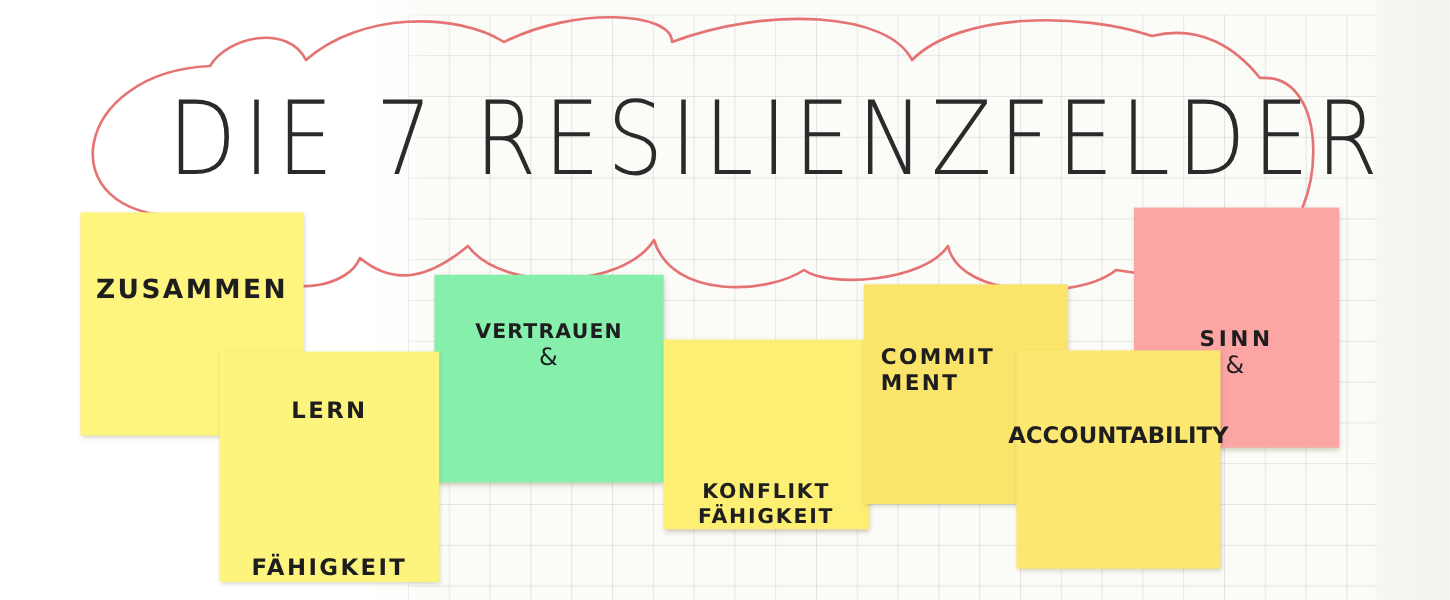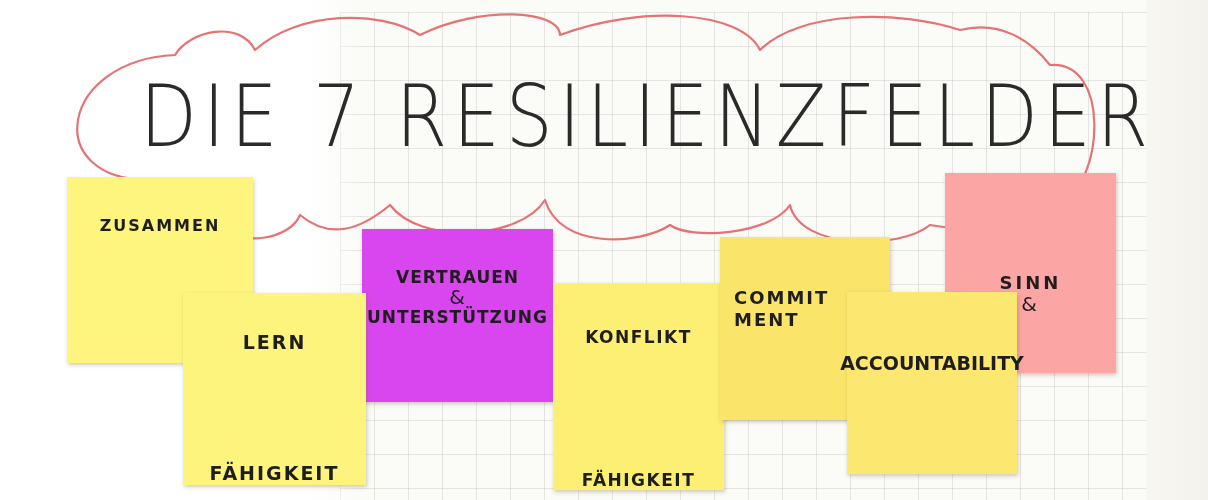--- a/index.html
+++ b/index.html
@@ -44,24 +44,24 @@
       background: #fdf07a;
       box-shadow: 1px 2px 4px rgba(120,110,60,0.35);
       display: flex; flex-direction: column; align-items: center; justify-content: center;
       color: #1e1e1e;
       font-family: "DejaVu Sans", sans-serif;
       font-weight: bold;
       text-align: center;
       line-height: 1.2;
     }
     .note .txt { display: block; white-space: nowrap; }
-    .n1 { left: 67px; top: 177px; width: 186px; height: 186px; background: #fdf57e; justify-content: flex-start; padding-top: 39px; box-sizing: border-box; font-size: 16px; letter-spacing: 2px; }
+    .n1 { left: 67px; top: 177px; width: 186px; height: 186px; background: #fdf57e; justify-content: flex-start; padding-top: 52px; box-sizing: border-box; font-size: 22px; letter-spacing: 2px; }
     .n2 { left: 183px; top: 293px; width: 183px; height: 192px; background: #fdf47d; justify-content: space-between; padding-top: 38px; box-sizing: border-box; font-size: 19px; letter-spacing: 2px; }
-    .n3 { left: 362px; top: 229px; width: 191px; height: 173px; background: #d946ef; justify-content: flex-start; padding-top: 38px; box-sizing: border-box; font-size: 17px; letter-spacing: 1px; }
-    .n4 { left: 553px; top: 283px; width: 171px; height: 207px; background: #fdee74; justify-content: space-between; padding-top: 44px; box-sizing: border-box; font-size: 17px; letter-spacing: 1.5px; }
+    .n3 { left: 362px; top: 229px; width: 191px; height: 173px; background: #86efac; justify-content: flex-start; padding-top: 38px; box-sizing: border-box; font-size: 17px; letter-spacing: 1px; }
+    .n4 { left: 553px; top: 283px; width: 171px; height: 158px; background: #fdee74; justify-content: flex-end; padding-top: 44px; box-sizing: border-box; font-size: 17px; letter-spacing: 1.5px; }
     .n5 { left: 720px; top: 237px; width: 170px; height: 183px; background: #fbe46a; justify-content: flex-start; padding-top: 50px; box-sizing: border-box; font-size: 18px; letter-spacing: 2px; align-items: flex-start; padding-left: 14px; text-align: left; }
     .n6 { left: 847px; top: 292px; width: 170px; height: 182px; background: #fce871; justify-content: flex-start; padding-top: 60px; box-sizing: border-box; font-size: 19px; letter-spacing: 0px; }
     .n7 { left: 945px; top: 173px; width: 171px; height: 200px; background: #fca5a5; justify-content: center; padding-top: 40px; box-sizing: border-box; font-size: 18px; letter-spacing: 3px; }
     .amp { font-size: 20px; font-weight: normal; line-height: 1; }
   </style>
 </head>
 <body>
 
 <div class="board"></div>
 <div class="grid"></div>
@@ -89,21 +89,20 @@
 
 <div class="title">DIE 7 RESILIENZFELDER</div>
 
 <div class="note n1">
   <span class="txt">ZUSAMMEN</span>
 </div>
 
 <div class="note n3">
   <span class="txt">VERTRAUEN</span>
   <span class="txt amp">&amp;</span>
-  <span class="txt">UNTERSTÜTZUNG</span>
 </div>
 
 <div class="note n2">
   <span class="txt">LERN</span>
   <span class="txt">FÄHIGKEIT</span>
 </div>
 
 <div class="note n4">
   <span class="txt">KONFLIKT</span>
   <span class="txt">FÄHIGKEIT</span>

